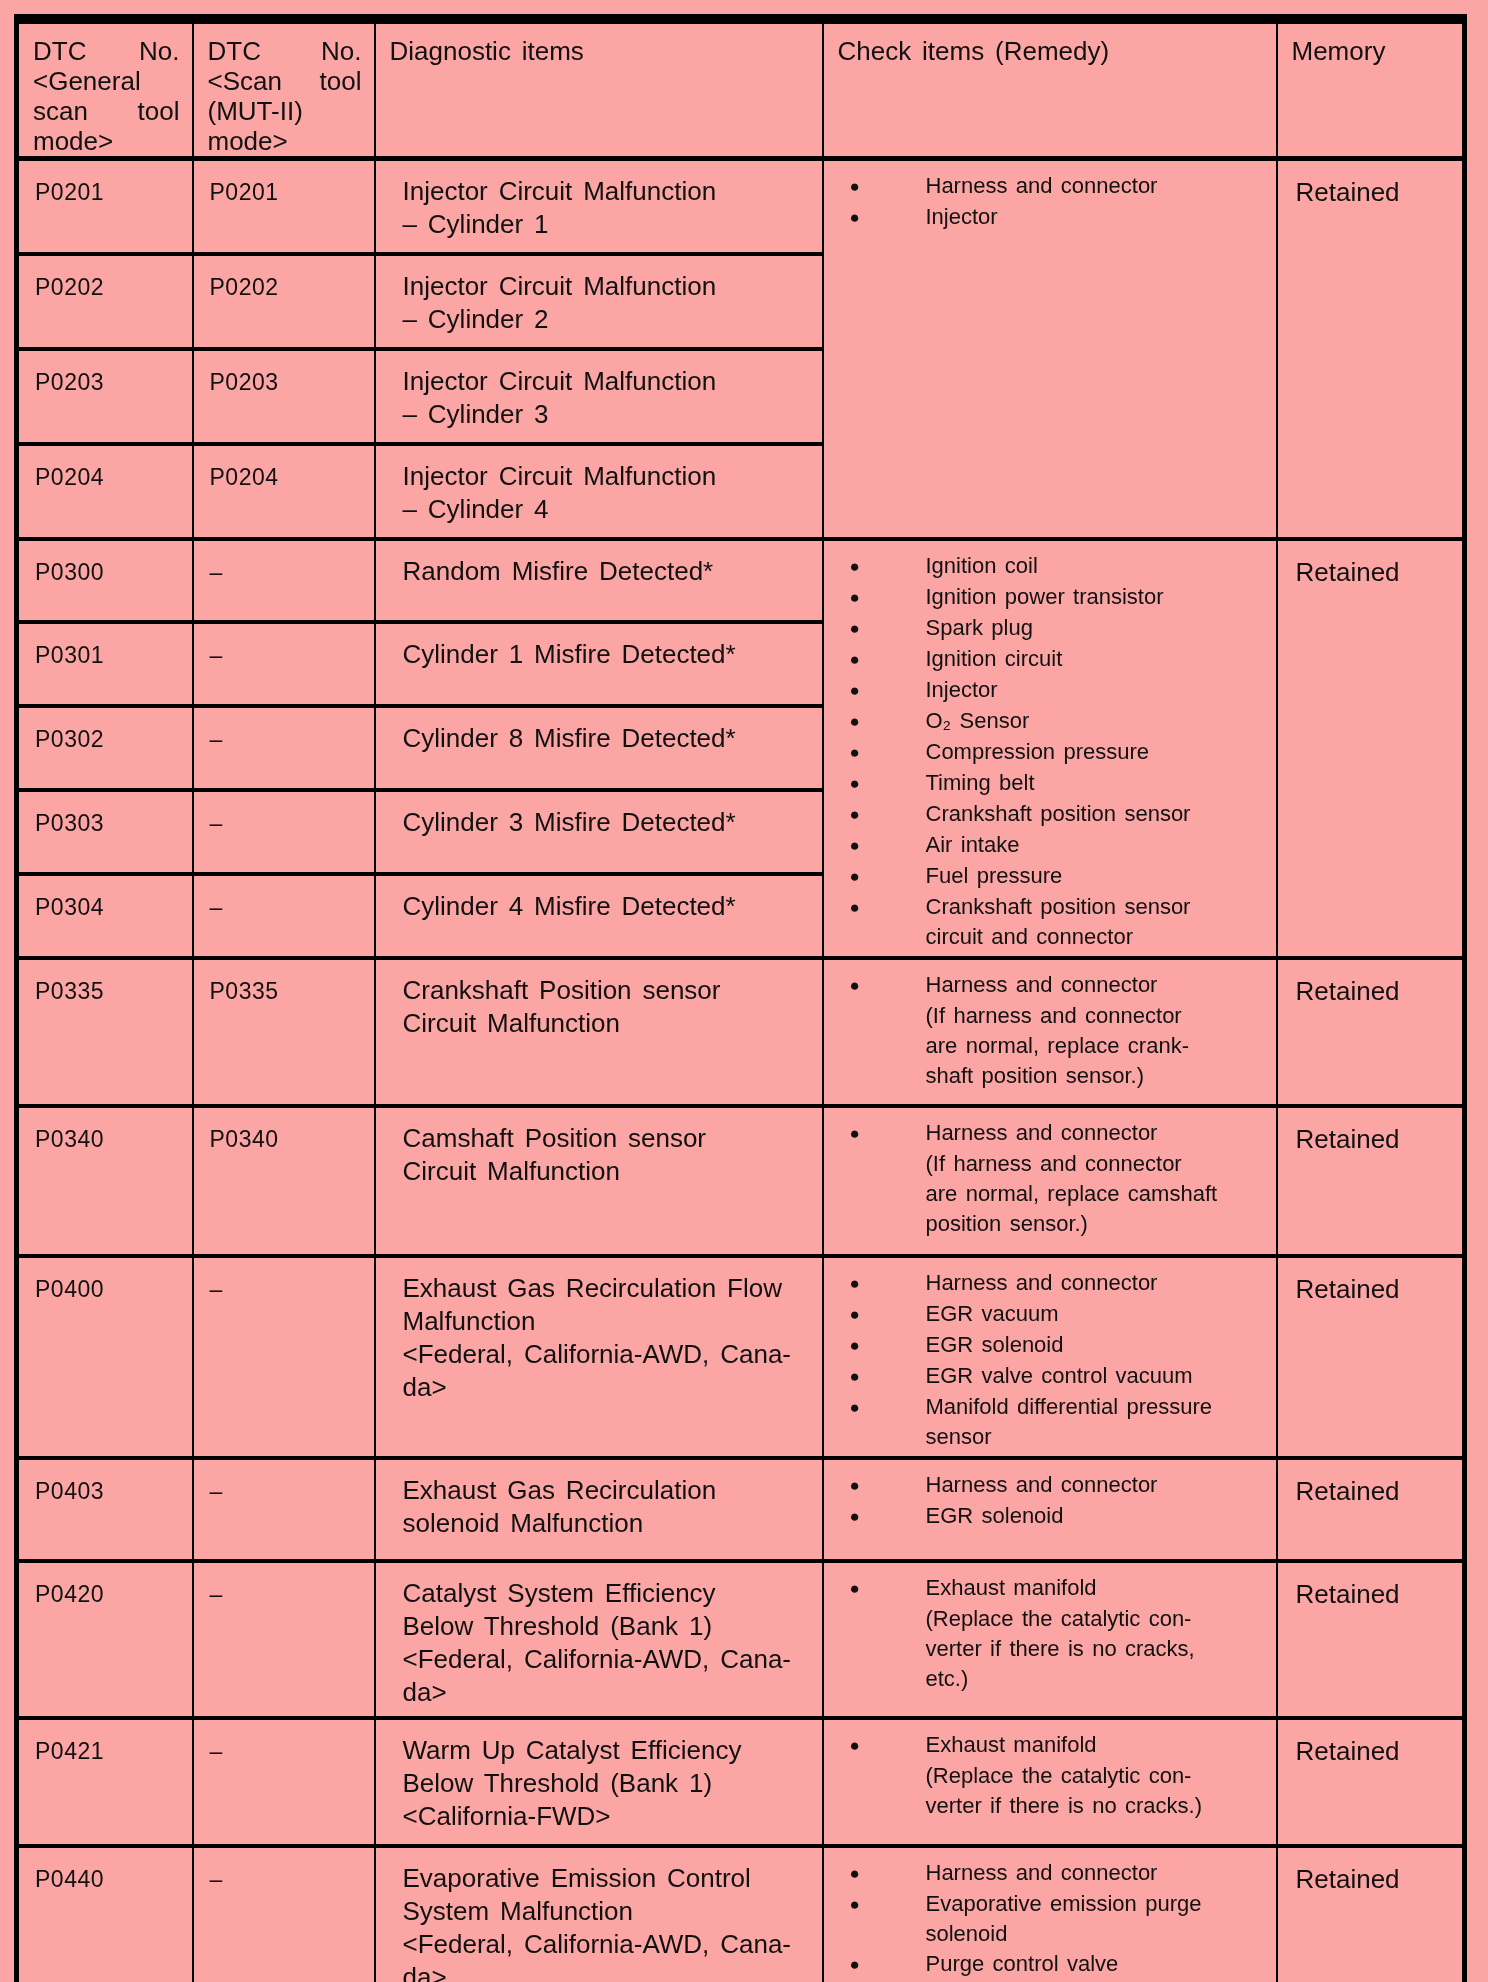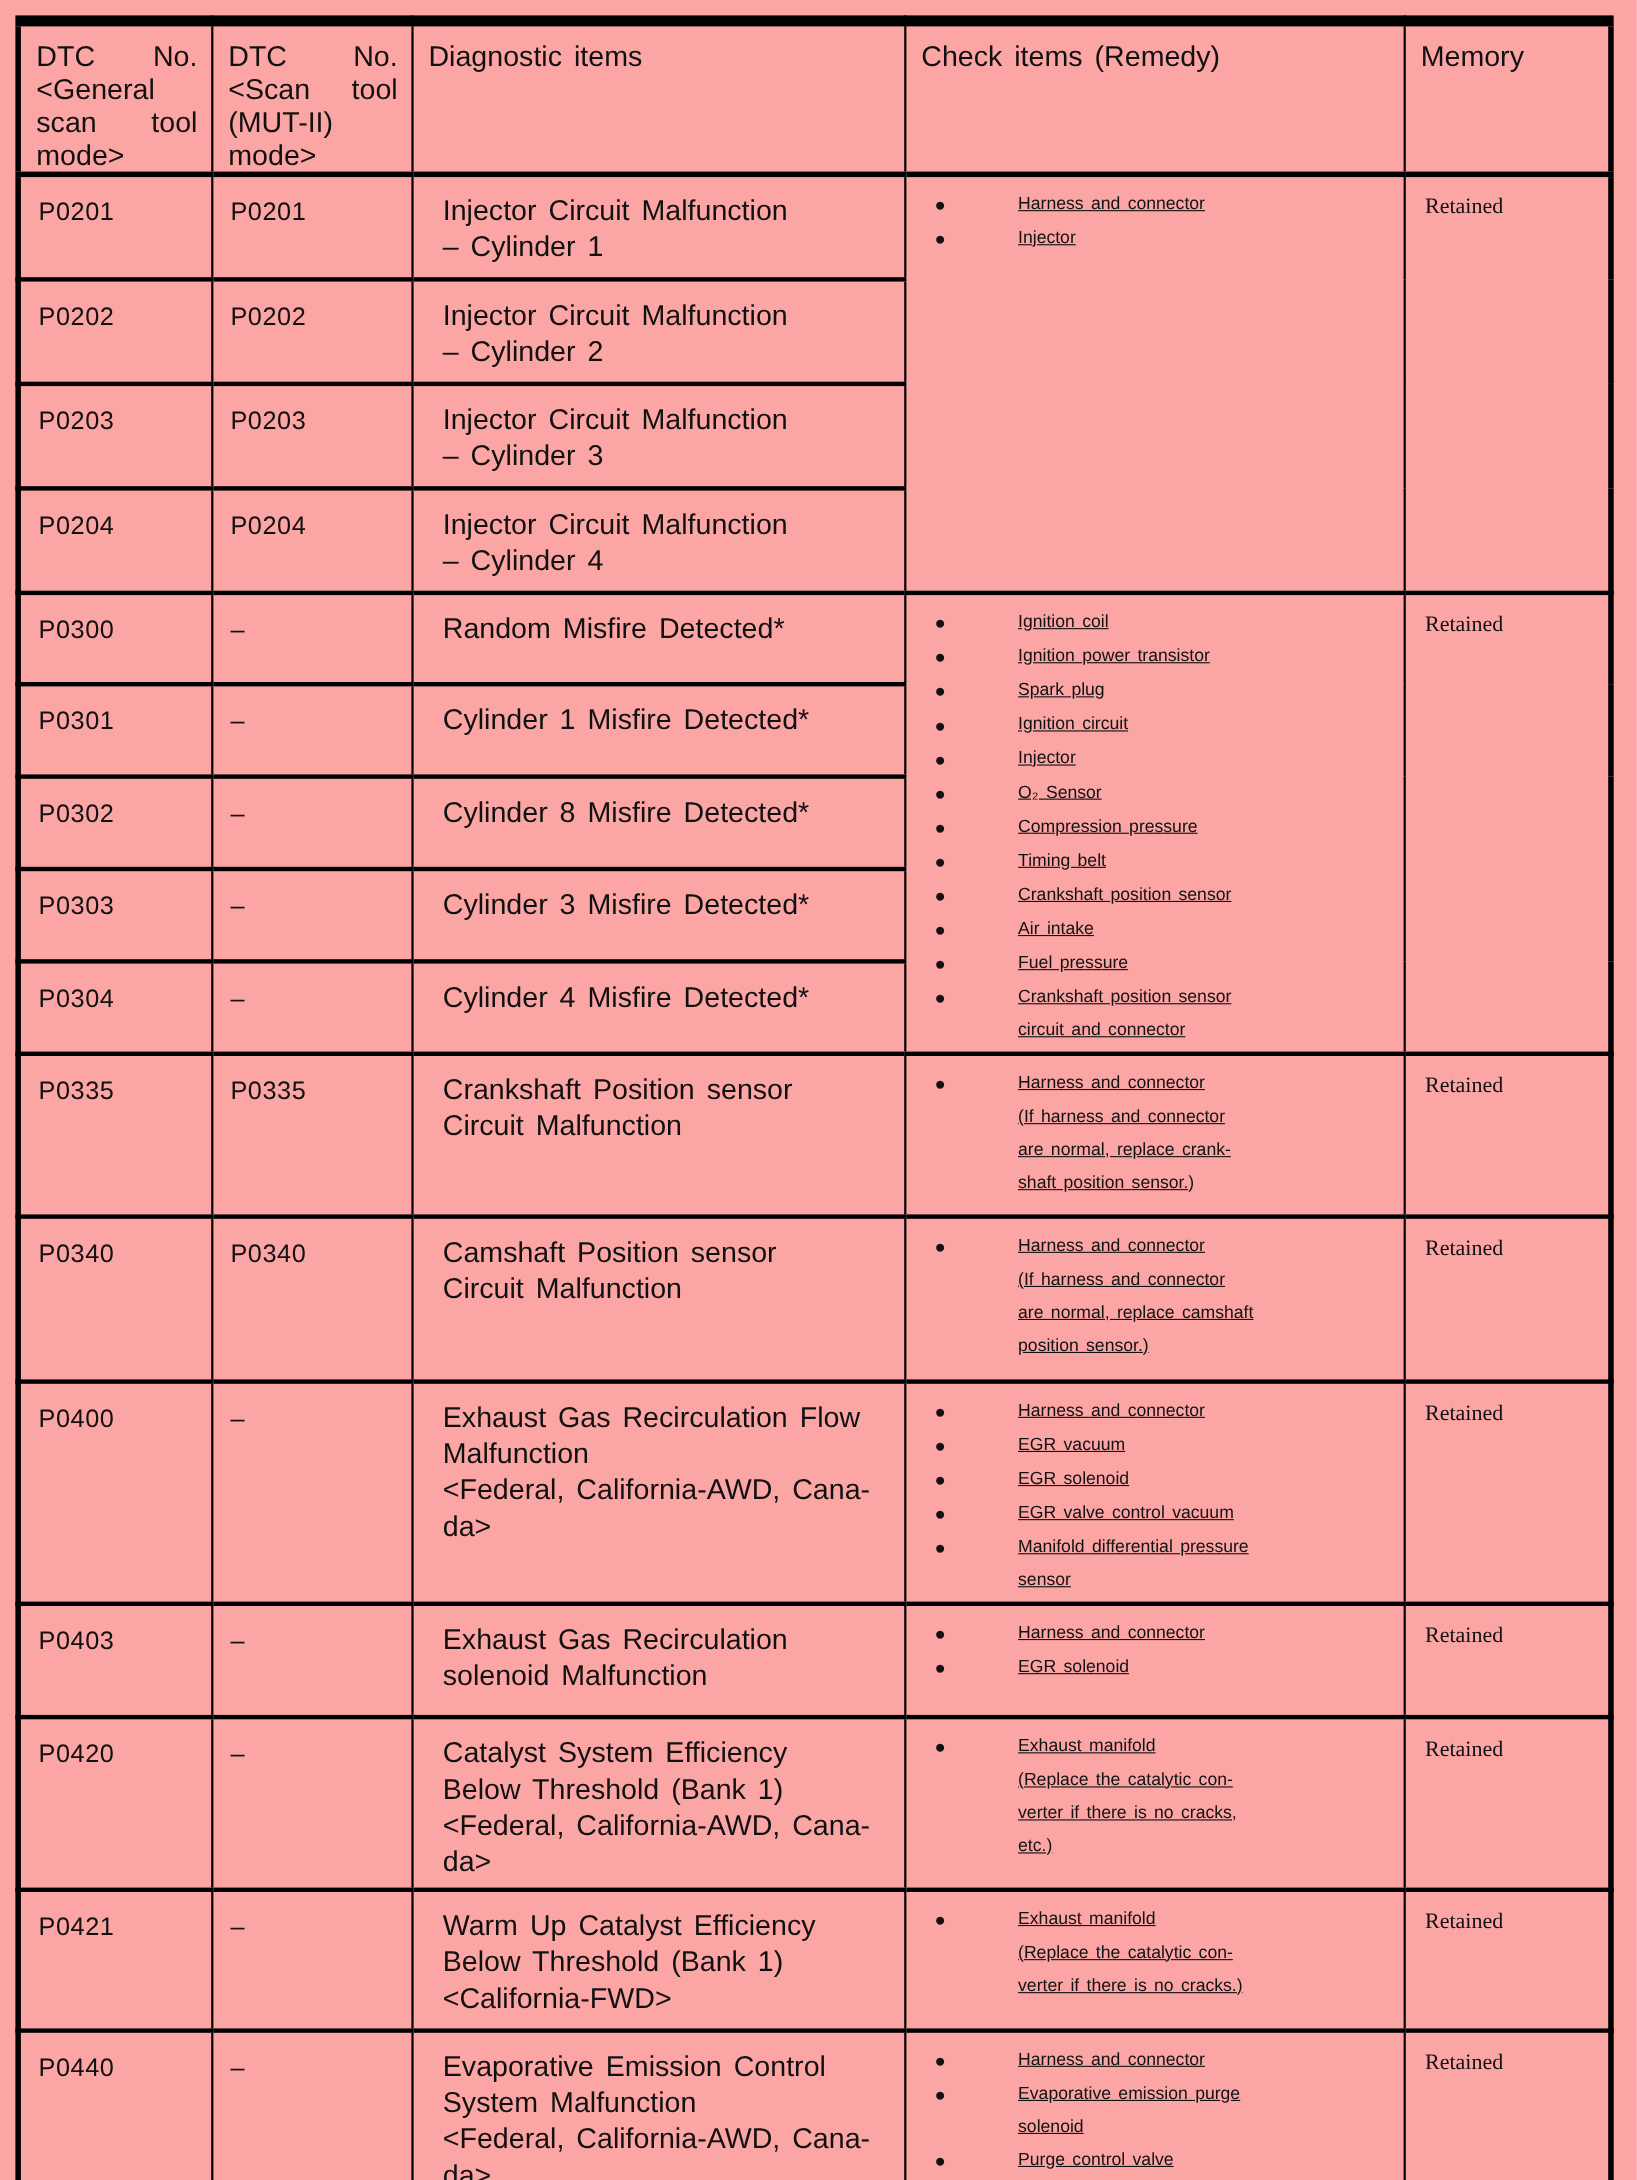--- a/index.html
+++ b/index.html
@@ -47,32 +47,31 @@
     font-size: 23px; line-height: 31px;
     padding: 16px 6px 0 16px;
     letter-spacing: 0.5px;
   }
   td.diag {
     font-size: 26px; line-height: 33px;
     padding: 14px 8px 0 27px;
     white-space: pre-line;
   }
   td.check { padding: 10px 8px 4px 26px; }
-  td.mem   { font-size: 20px; padding: 16px 6px 0 18px; font-family: Liberation Serif, serif; }
+  td.mem   { font-size: 26px; padding: 16px 6px 0 18px; }
   .ci { display: flex; align-items: flex-start; }
   .blt {
     flex: 0 0 76px;
     font-size: 17px; line-height: 30px;
     padding-top: 1px;
   }
   .txt {
     flex: 1 1 auto;
-    font-size: 16px; line-height: 30px;
+    font-size: 22px; line-height: 30px;
     white-space: pre-line;
-    text-decoration: underline;
   }
   
   tr.h-header { height: 138px; }
   tr.h-inj  { height: 95px; }
   tr.h-mis  { height: 81px; margin-top: 32px; }
   tr.h-335  { height: 148px; }
   tr.h-340  { height: 150px; }
   tr.h-400  { height: 197px; }
   tr.h-403  { height: 103px; }
   tr.h-420  { height: 157px; }

